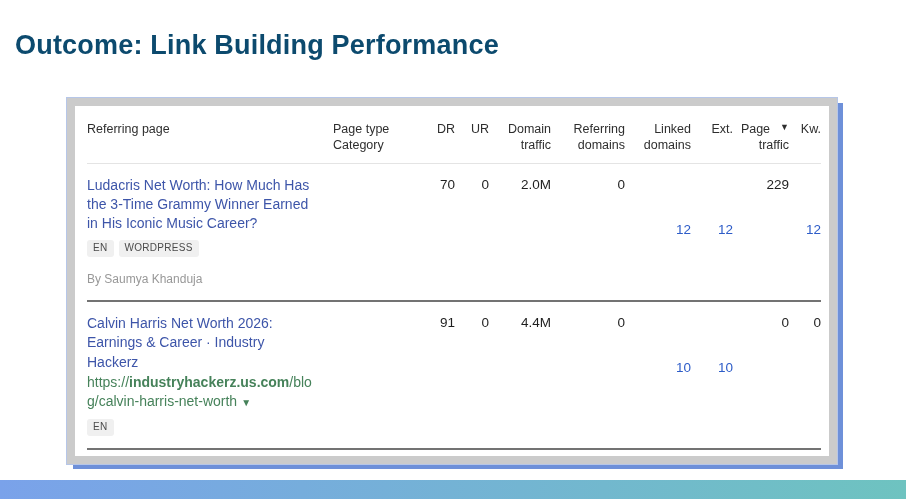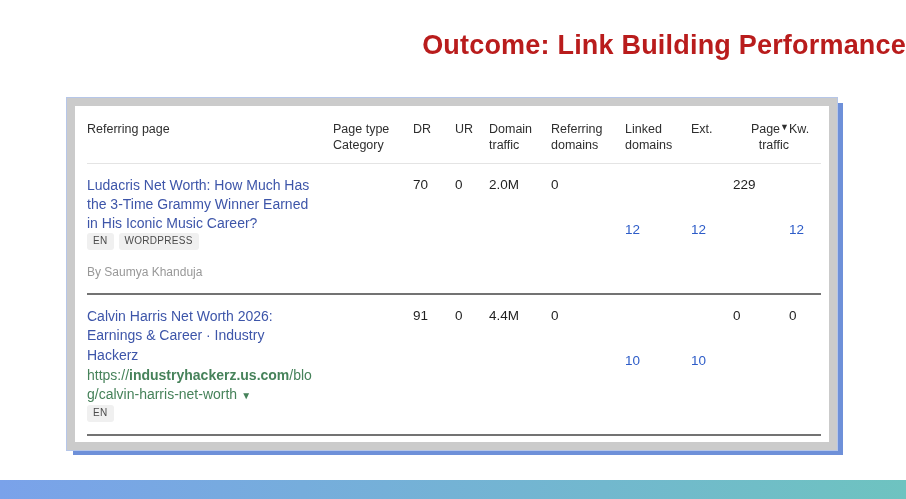--- a/index.html
+++ b/index.html
@@ -8,24 +8,24 @@
     font-family: "Liberation Sans", sans-serif;
     background: #ffffff;
     position: relative;
     overflow: hidden;
   }
   .stage { position: absolute; inset: 0; background: #fff; }
 
   .slide-title {
     position: absolute;
     top: 30px; left: 0; right: 0;
-    text-align: right;
+    text-align: left;
     font-size: 27px;
     font-weight: 700;
-    color: #b91c1c;
+    color: #0c4a6e;
     letter-spacing: 0.2px;
     padding-left: 15px;
   }
 
   
   .card {
     position: absolute;
     left: 66px; top: 97px;
     width: 772px;
     background: #cbcbcb;
@@ -50,23 +50,23 @@
   }
   .hdr {
     font-weight: 400;
     font-size: 12.5px;
     color: #2e2e2e;
     padding: 15px 0 9px 0;
     border-bottom: 1px solid #e4e4e4;
     line-height: 1.3;
   }
   .hdr .cell { white-space: pre-line; }
-  .num-col { text-align: left; }
+  .num-col { text-align: right; }
   .hdr-page-traffic { display: flex; flex-direction: column; align-items: flex-end; }
-  .hdr-page-line { display: flex; align-items: flex-start; gap: 0; }
+  .hdr-page-line { display: flex; align-items: flex-start; gap: 10px; }
   .sort-caret { font-size: 9px; color: #2e2e2e; position: relative; top: 1px; }
 
   .data-row { padding: 12px 0 12px 0; line-height: 1.38; }
   .data-row.bordered { border-bottom: 2px solid #737373; }
   .ref-cell { padding-right: 14px; font-size: 14px; }
   .page-link {
     color: #3d55a9;
     text-decoration: none;
     display: block;
     cursor: pointer;
@@ -76,21 +76,21 @@
     word-break: break-all;
     margin-top: 1px;
   }
   .url-line b { font-weight: 700; }
   .url-caret {
     color: #46825a;
     font-size: 10px;
     margin-left: 4px;
     cursor: pointer;
   }
-  .badge-row { display: flex; gap: 5px; }
+  .badge-row { margin-top: 7px; display: flex; gap: 5px; }
   .badge {
     background: #f0f0f0;
     color: #4a4a4a;
     font-size: 10px;
     letter-spacing: 0.3px;
     padding: 2px 6px 3px 6px;
     border-radius: 3px;
     line-height: 1.2;
   }
   .byline { margin-top: 14px; color: #989898; font-size: 12px; }

